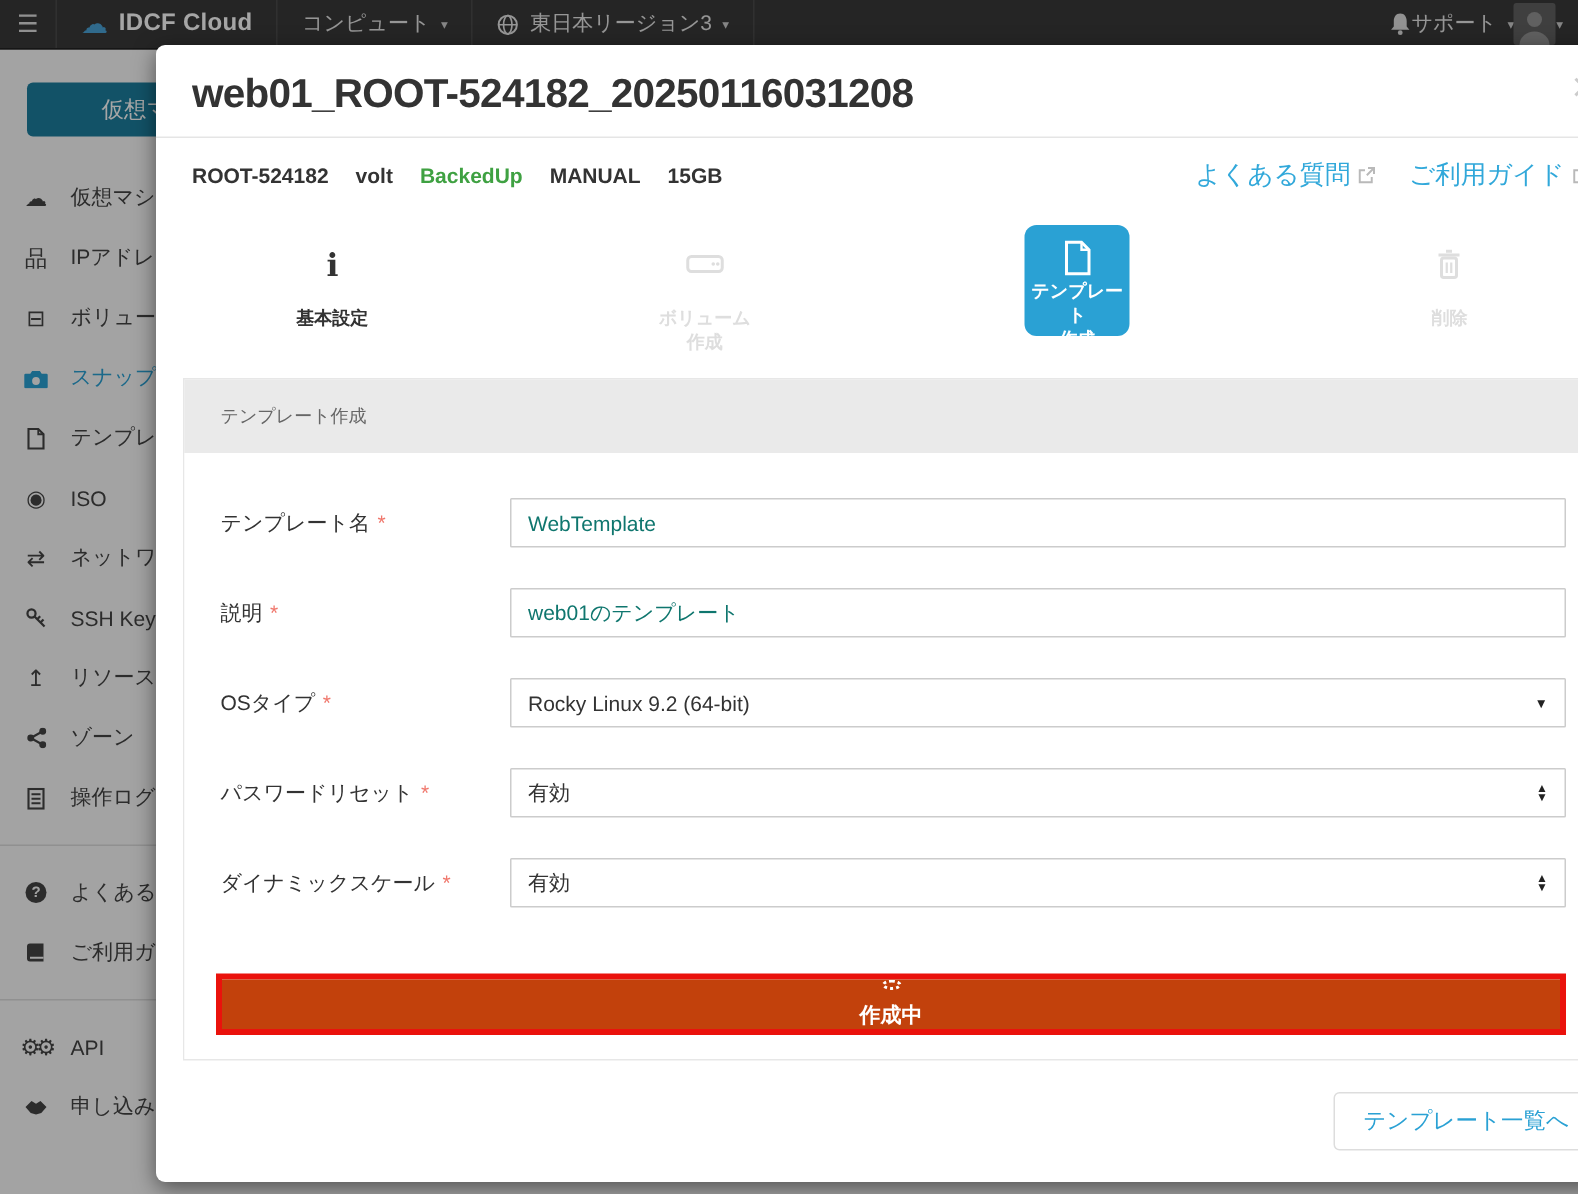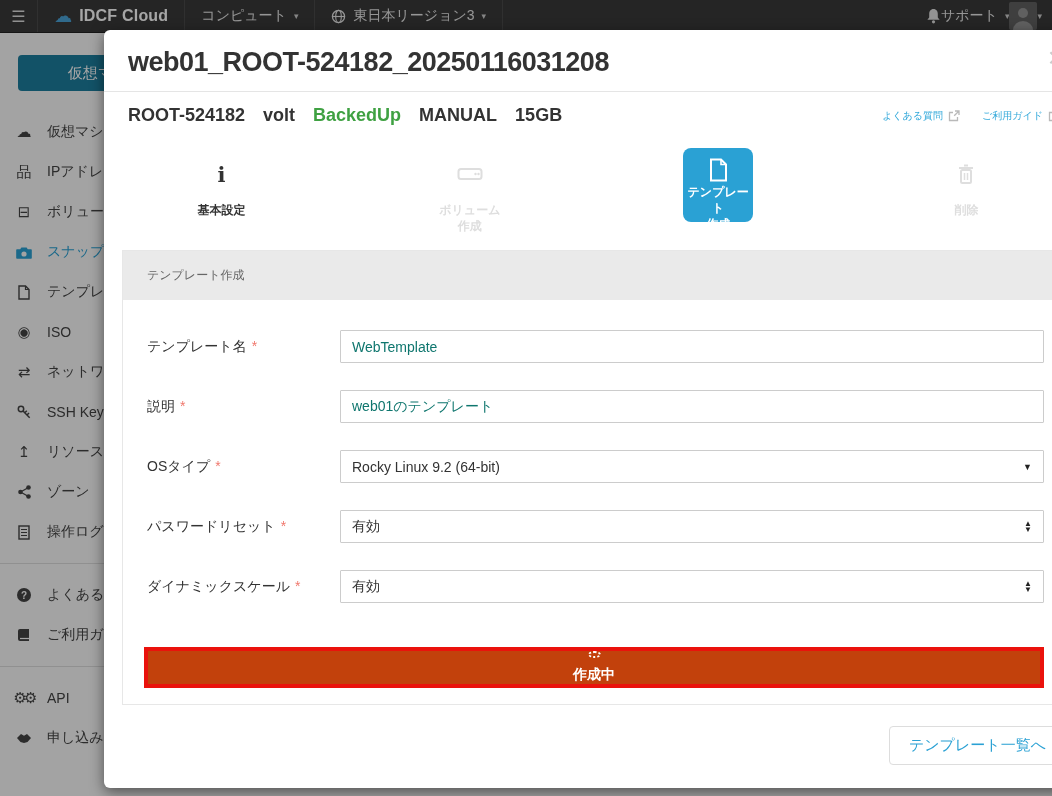--- a/index.html
+++ b/index.html
@@ -66,24 +66,24 @@
   
   .modal {
     position:absolute; left:104px; top:30px; width:980px; height:758px;
     background:#fff; border-radius:6px; box-shadow:0 4px 14px rgba(0,0,0,0.5); z-index:10;
   }
   .m-head { position:relative; padding:17px 24px 13px; border-bottom:1px solid #e5e5e5; }
   .m-title { font-size:27px; font-weight:bold; color:#333; letter-spacing:-0.5px; }
   .m-close { position:absolute; right:20px; top:14px; font-size:28px; color:#ccc; cursor:pointer;
     line-height:1; font-weight:normal; }
   .m-meta { display:flex; align-items:center; padding:13px 24px 6px; }
-  .meta-item { font-size:18px; font-weight:bold; color:#333; margin-right:18px; }
+  .meta-item { font-size:14px; font-weight:bold; color:#333; margin-right:18px; }
   .meta-item.green { color:#3fa142;text-align:center; }
   .m-links { margin-left:auto; display:flex; gap:22px; }
-  .m-link { color:#31a8da; font-size:10px; display:flex; align-items:center; gap:5px; cursor:pointer; text-decoration:none; }
+  .m-link { color:#31a8da; font-size:17px; display:flex; align-items:center; gap:5px; cursor:pointer; text-decoration:none; }
 
   .m-steps { display:flex; padding:14px 18px 4px; }
   .step { flex:1; display:flex; flex-direction:column; align-items:center; justify-content:flex-start;
     padding-top:12px; cursor:pointer; }
   .step .st-icon { height:32px; display:flex; align-items:center; justify-content:center; }
   .step .st-label { font-size:12px; font-weight:bold; text-align:center; line-height:1.35; margin-top:12px; color:#333; }
   .step.disabled { cursor:default; }
   .step.disabled .st-label { color:#dedede; }
   .step.active-box { background:#2aa1d4; border-radius:8px; flex:none; width:70px; height:74px;
     margin:2px calc((21.1% - 70px)/2) 0; padding-top:10px; }

